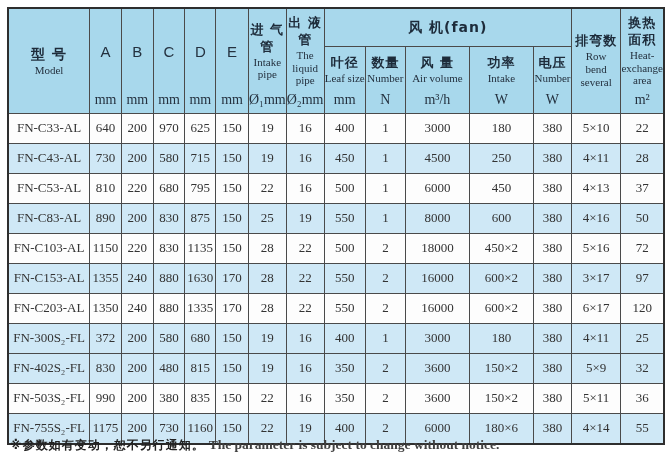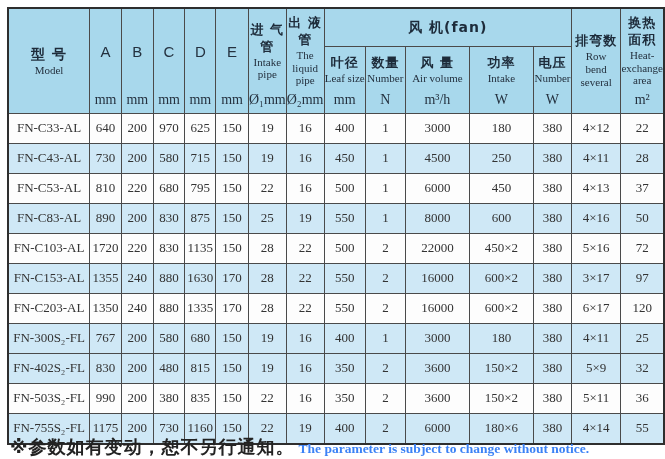--- a/index.html
+++ b/index.html
@@ -16,23 +16,23 @@
   .vstack.v2{height:62px;}
   .vstack .mid{margin:auto 0;}
   .zh{font-family:"DejaVu Sans","Liberation Sans",sans-serif;font-weight:bold;color:#1d2b3a;
       font-size:13px;letter-spacing:1px;white-space:pre-line;line-height:1.3;}
   .zh-big{font-size:14px;text-align:right;}
   .en{font-size:11px;color:#24313f;white-space:pre-line;line-height:1.15;}
   .unit{font-size:14px;color:#24313f;padding-bottom:3px;white-space:pre-line;}
   .letter{font-size:15px;font-family:"Liberation Sans","DejaVu Sans",sans-serif;color:#24313f;}
   .note{position:absolute;left:10px;top:435px;white-space:nowrap;}
   .note-zh{font-family:"DejaVu Sans","Liberation Sans",sans-serif;font-weight:bold;
-      font-size:18px;color:#222;letter-spacing:1px;}
+      font-size:12px;color:#222;letter-spacing:1px;}
   .note-en{font-family:"Liberation Serif","DejaVu Serif",serif;font-weight:600;
-      font-size:13.5px;color:#3b82f6;}
+      font-size:13.5px;color:#404040;}
 </style>
 </head>
 <body>
 
 <div class="wrap">
 <table>
   <colgroup>
     <col style="width:83px">
         <col style="width:32px">
         <col style="width:32px">
@@ -194,21 +194,21 @@
           <td>970</td>
           <td>625</td>
           <td>150</td>
           <td>19</td>
           <td>16</td>
           <td>400</td>
           <td>1</td>
           <td>3000</td>
           <td>180</td>
           <td>380</td>
-          <td>4×12</td>
+          <td>5×10</td>
           <td>22</td>
         </tr>
         <tr class="shade">
           <td>FN-C43-AL</td>
           <td>730</td>
           <td>200</td>
           <td>580</td>
           <td>715</td>
           <td>150</td>
           <td>19</td>
@@ -250,30 +250,30 @@
           <td>550</td>
           <td>1</td>
           <td>8000</td>
           <td>600</td>
           <td>380</td>
           <td>4×16</td>
           <td>50</td>
         </tr>
         <tr>
           <td>FN-C103-AL</td>
-          <td>1720</td>
+          <td>1150</td>
           <td>220</td>
           <td>830</td>
           <td>1135</td>
           <td>150</td>
           <td>28</td>
           <td>22</td>
           <td>500</td>
           <td>2</td>
-          <td>22000</td>
+          <td>18000</td>
           <td>450×2</td>
           <td>380</td>
           <td>5×16</td>
           <td>72</td>
         </tr>
         <tr class="shade">
           <td>FN-C153-AL</td>
           <td>1355</td>
           <td>240</td>
           <td>880</td>
@@ -301,21 +301,21 @@
           <td>550</td>
           <td>2</td>
           <td>16000</td>
           <td>600×2</td>
           <td>380</td>
           <td>6×17</td>
           <td>120</td>
         </tr>
         <tr class="shade">
           <td>FN-300S₂-FL</td>
-          <td>767</td>
+          <td>372</td>
           <td>200</td>
           <td>580</td>
           <td>680</td>
           <td>150</td>
           <td>19</td>
           <td>16</td>
           <td>400</td>
           <td>1</td>
           <td>3000</td>
           <td>180</td>

